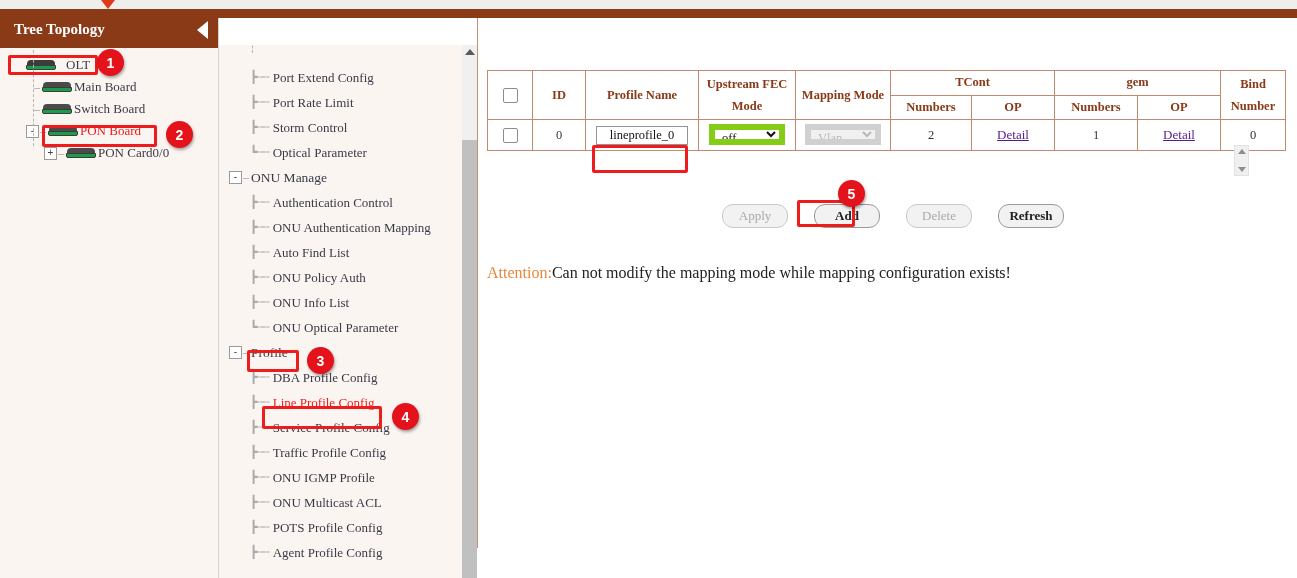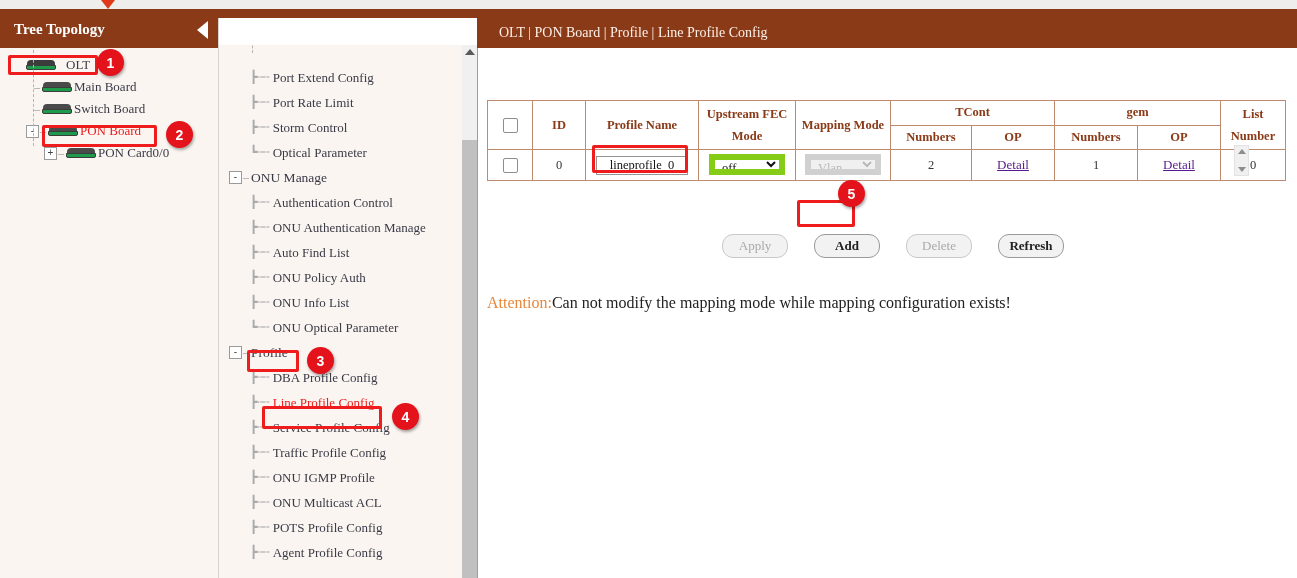--- a/index.html
+++ b/index.html
@@ -252,21 +252,21 @@
     <span class="dash">–</span>
     <span class="mlbl">ONU Manage</span>
   </div>
 
   <div class="mitem indent-1">
     <span class="leaf-dash">┣╌╌</span>
     <span class="mlbl">Authentication Control</span>
   </div>
   <div class="mitem indent-1">
     <span class="leaf-dash">┣╌╌</span>
-    <span class="mlbl">ONU Authentication Manage</span>
+    <span class="mlbl">ONU Authentication Mapping</span>
   </div>
   <div class="mitem indent-1">
     <span class="leaf-dash">┣╌╌</span>
     <span class="mlbl">Auto Find List</span>
   </div>
   <div class="mitem indent-1">
     <span class="leaf-dash">┣╌╌</span>
     <span class="mlbl">ONU Policy Auth</span>
   </div>
   <div class="mitem indent-1">
@@ -322,41 +322,40 @@
 <div class="hl-box" style="left:262px;top:406px;width:120px;height:23px;"></div>
 <div class="badge" style="left:307px;top:347px;">3</div>
 <div class="badge" style="left:392px;top:403px;">4</div>
 
 <div class="menuscroll">
   <div class="ms-up"></div>
   <div class="ms-thumb"></div>
 </div>
 
 <div class="contentpanel">
-  <div class="crumb">OLT | PON Board | Profile | Line Profile Config</div>
 
   <div class="panelbody">
 
     <table class="grid">
       <thead>
         <tr>
           <th rowspan="2" style="width:36px;">
             <span class="chk"></span>
           </th>
           <th rowspan="2" style="width:44px;">ID</th>
           <th rowspan="2" style="width:104px;">Profile Name</th>
           <th rowspan="2" style="width:88px;" class="two-line">
             <div>Upstream FEC</div>
             <div>Mode</div>
           </th>
           <th rowspan="2" style="width:86px;">Mapping Mode</th>
           <th colspan="2" style="width:148px;">TCont</th>
           <th colspan="2" style="width:148px;">gem</th>
           <th rowspan="2" style="width:56px;" class="two-line">
-            <div>List</div>
+            <div>Bind</div>
             <div>Number</div>
           </th>
         </tr>
         <tr>
           <th style="width:72px;">Numbers</th>
           <th style="width:74px;">OP</th>
           <th style="width:74px;">Numbers</th>
           <th style="width:74px;">OP</th>
         </tr>
       </thead>

